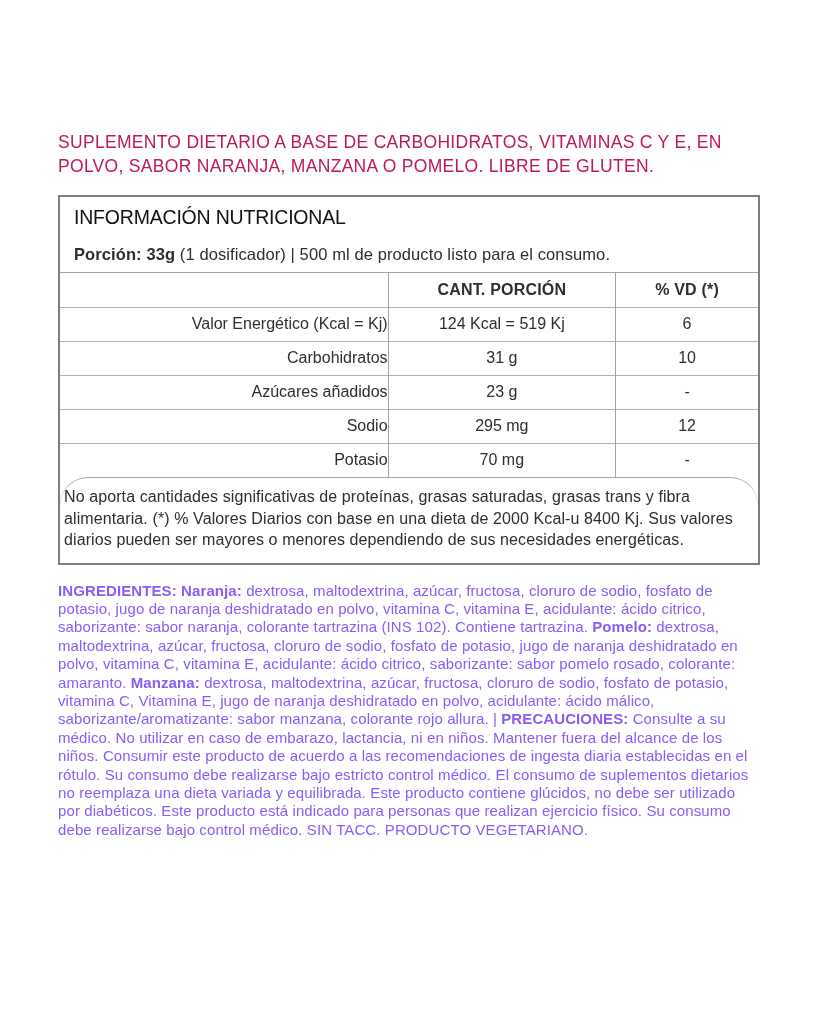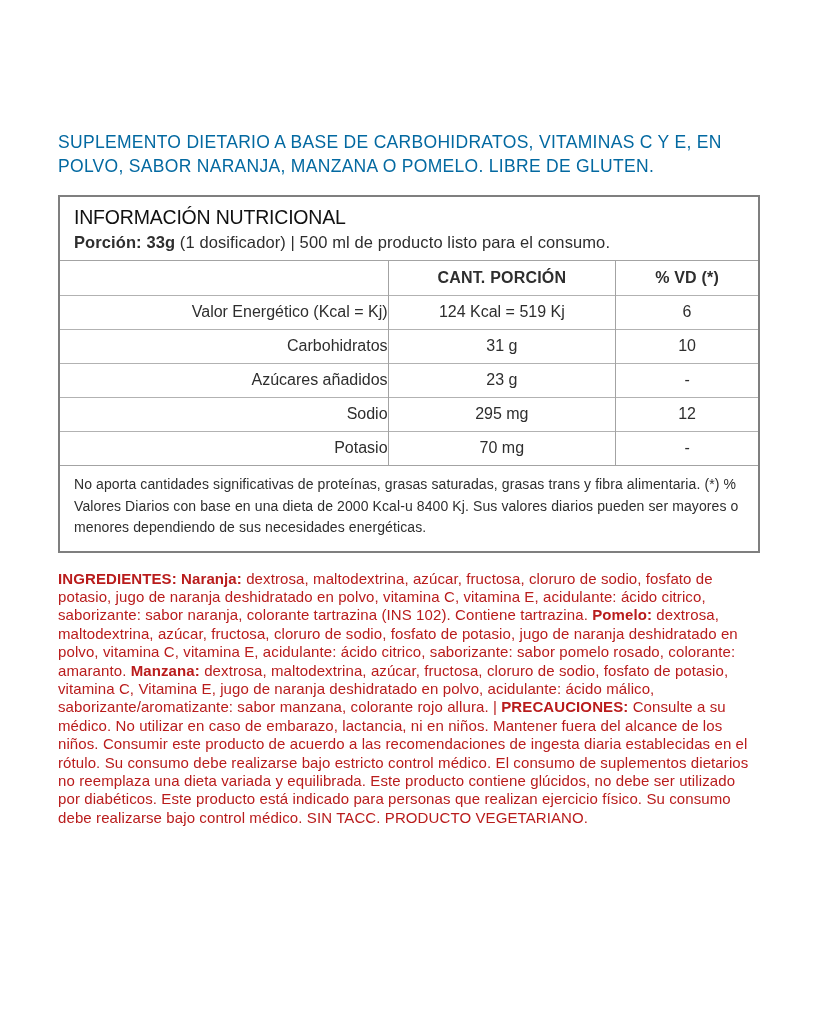--- a/index.html
+++ b/index.html
@@ -19,39 +19,39 @@
     color: var(--text);
     overflow: hidden;
   }
   .page {
     padding: 112px 59px 0 58px;
   }
   .intro {
     font-size: 17.5px;
     line-height: 24px;
     letter-spacing: 0.3px;
-    color: #0369a1;
+    color: #be185d;
   }
   .panel {
     margin-top: 13px;
     border: 2px solid var(--border-outer);
     background: #fff;
   }
   .panel-header {
     padding: 9px 14px 8px 14px;
     border-bottom: 1px solid var(--border-inner);
   }
   .panel-title {
     font-weight: normal;
     font-size: 19.5px;
     letter-spacing: -0.2px;
     color: var(--title);
   }
   .portion-line {
-    margin-top: 4px;
+    margin-top: 16px;
     font-size: 16.5px;
     letter-spacing: 0.1px;
   }
   .b { font-weight: bold; }
   table.nutrition {
     width: 100%;
     border-collapse: collapse;
     table-layout: fixed;
   }
   table.nutrition col.c1 { width: 47%; }
@@ -74,31 +74,32 @@
   }
   table.nutrition td:nth-child(2),
   table.nutrition td:nth-child(3) { text-align: center; }
   table.nutrition th:nth-child(2), table.nutrition td:nth-child(2),
   table.nutrition th:nth-child(3), table.nutrition td:nth-child(3) {
     border-left: 1px solid var(--border-inner);
   }
   table.nutrition tbody tr td { border-top: 1px solid #b2b2b2; }
   .footnote {
     border-top: 1px solid var(--border-inner);
-    padding: 8px 14px 12px 14px;
-    font-size: 14px;
+    padding: 8px 14px 12px 4px;
+    font-size: 16px;
     line-height: 21.5px;
     letter-spacing: 0.1px;
+    border-radius: 28px;
   }
   .ingredients {
     margin-top: 17px;
     font-size: 15px;
     line-height: 18.4px;
     letter-spacing: 0.1px;
-    color: #b91c1c;
+    color: #8b5cf6;
   }
 </style>
 </head>
 <body>
 
 <div class="page">
 
   <p class="intro">SUPLEMENTO DIETARIO A BASE DE CARBOHIDRATOS, VITAMINAS C Y E, EN POLVO, SABOR NARANJA, MANZANA O POMELO. LIBRE DE GLUTEN.</p>
 
   <div class="panel">

